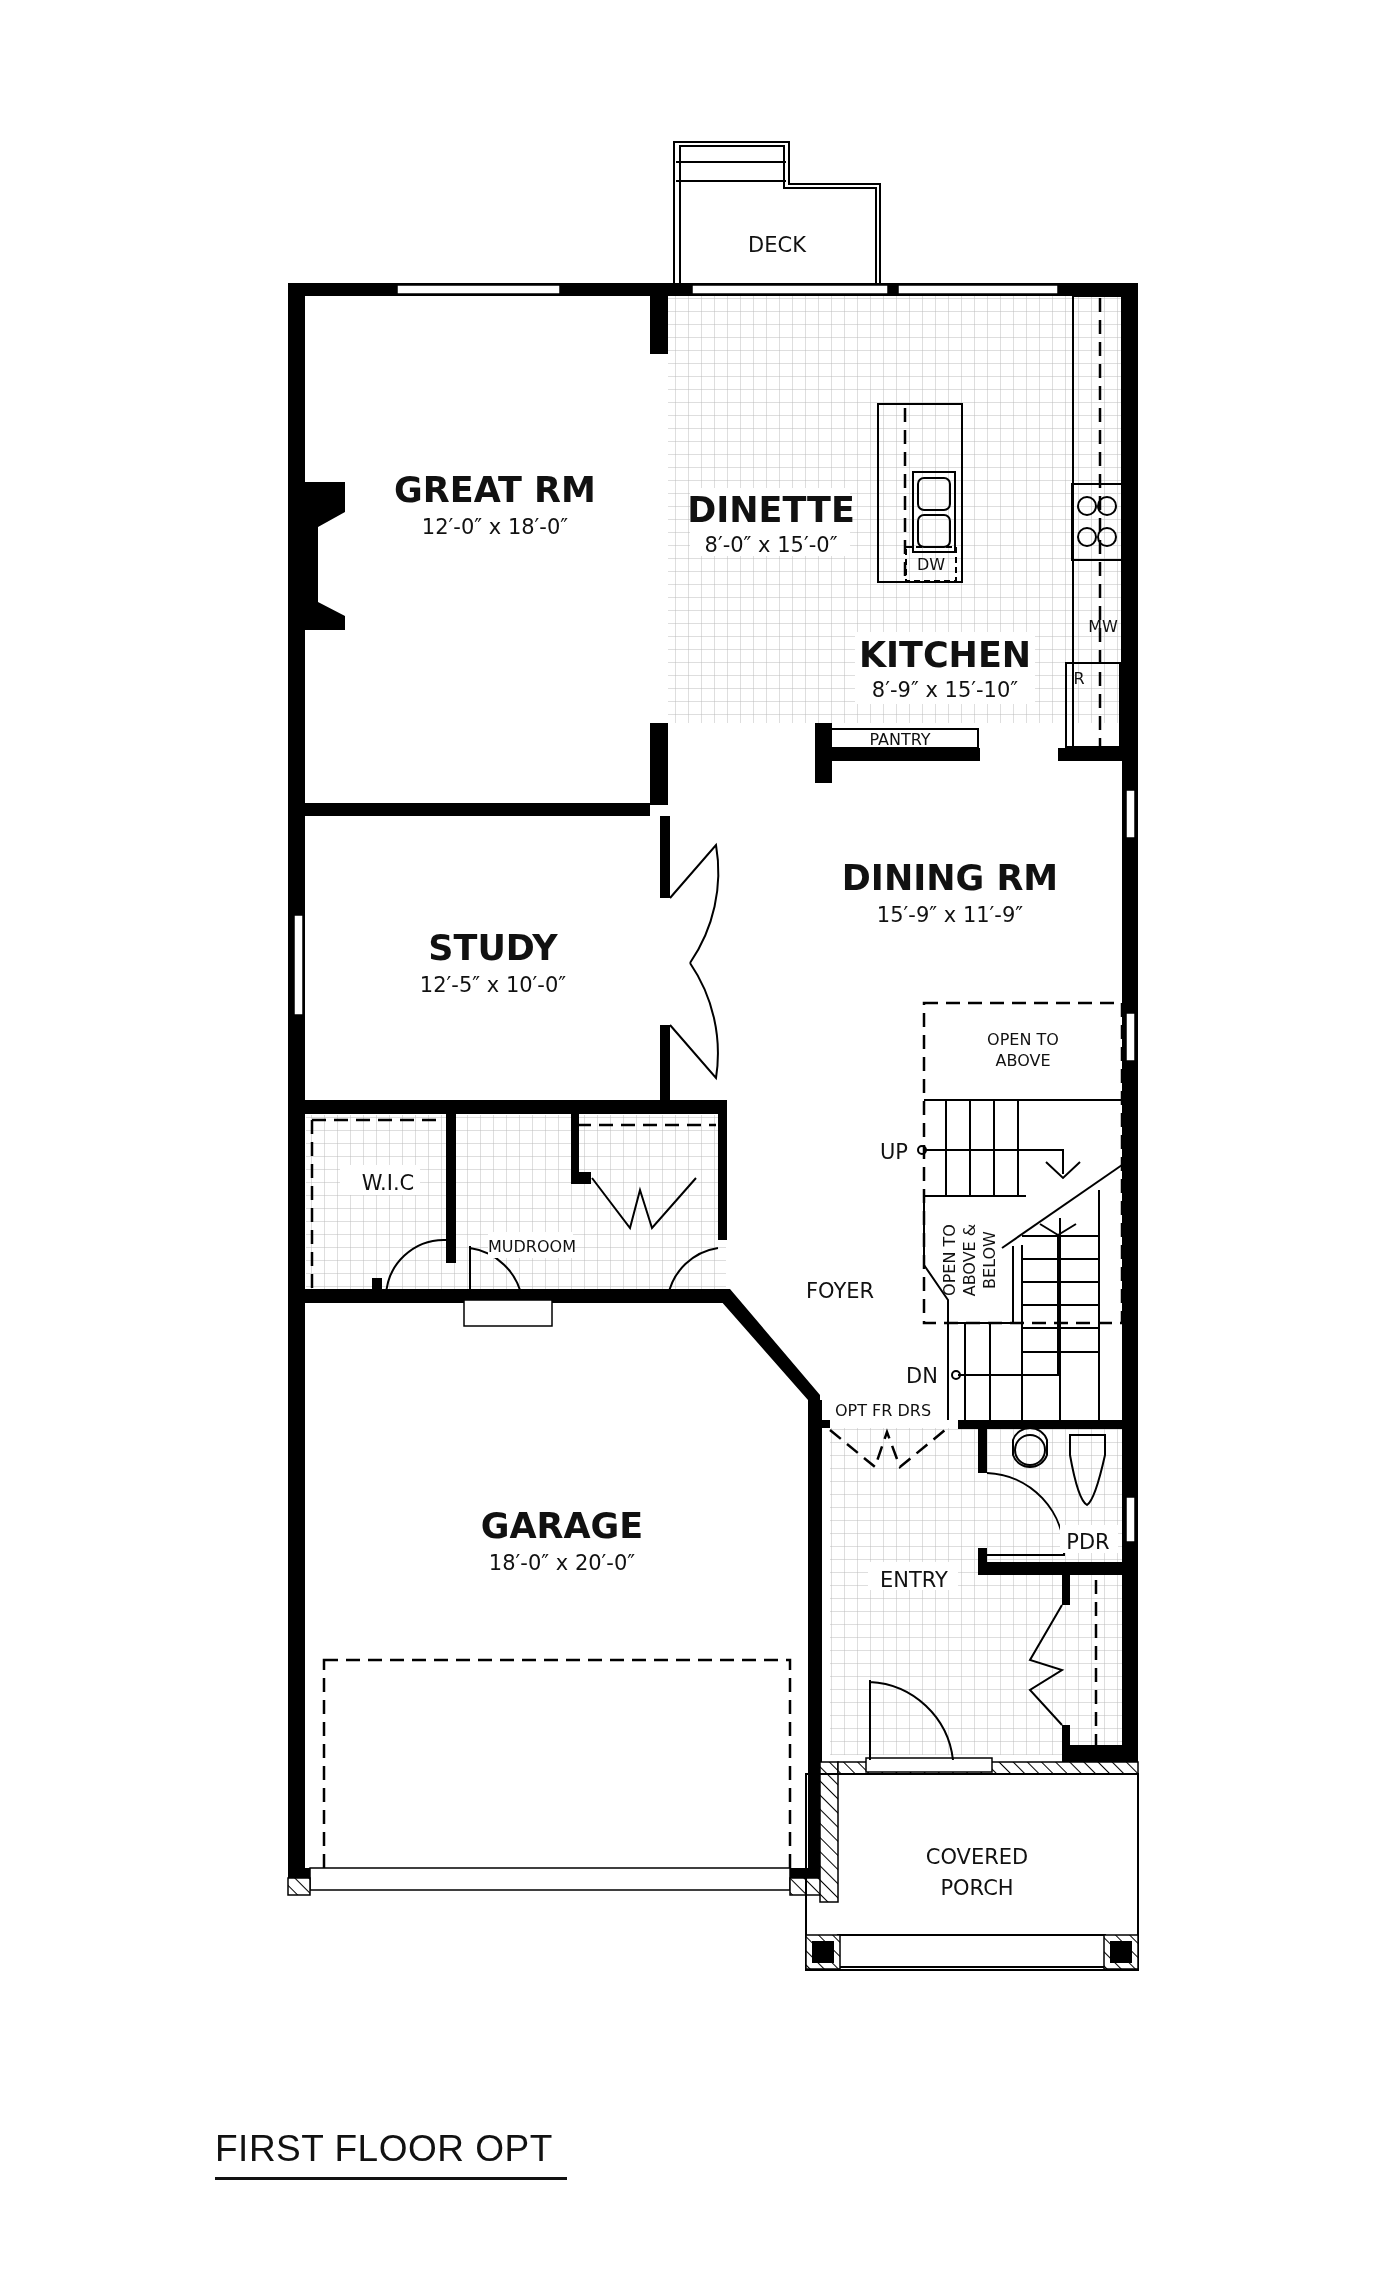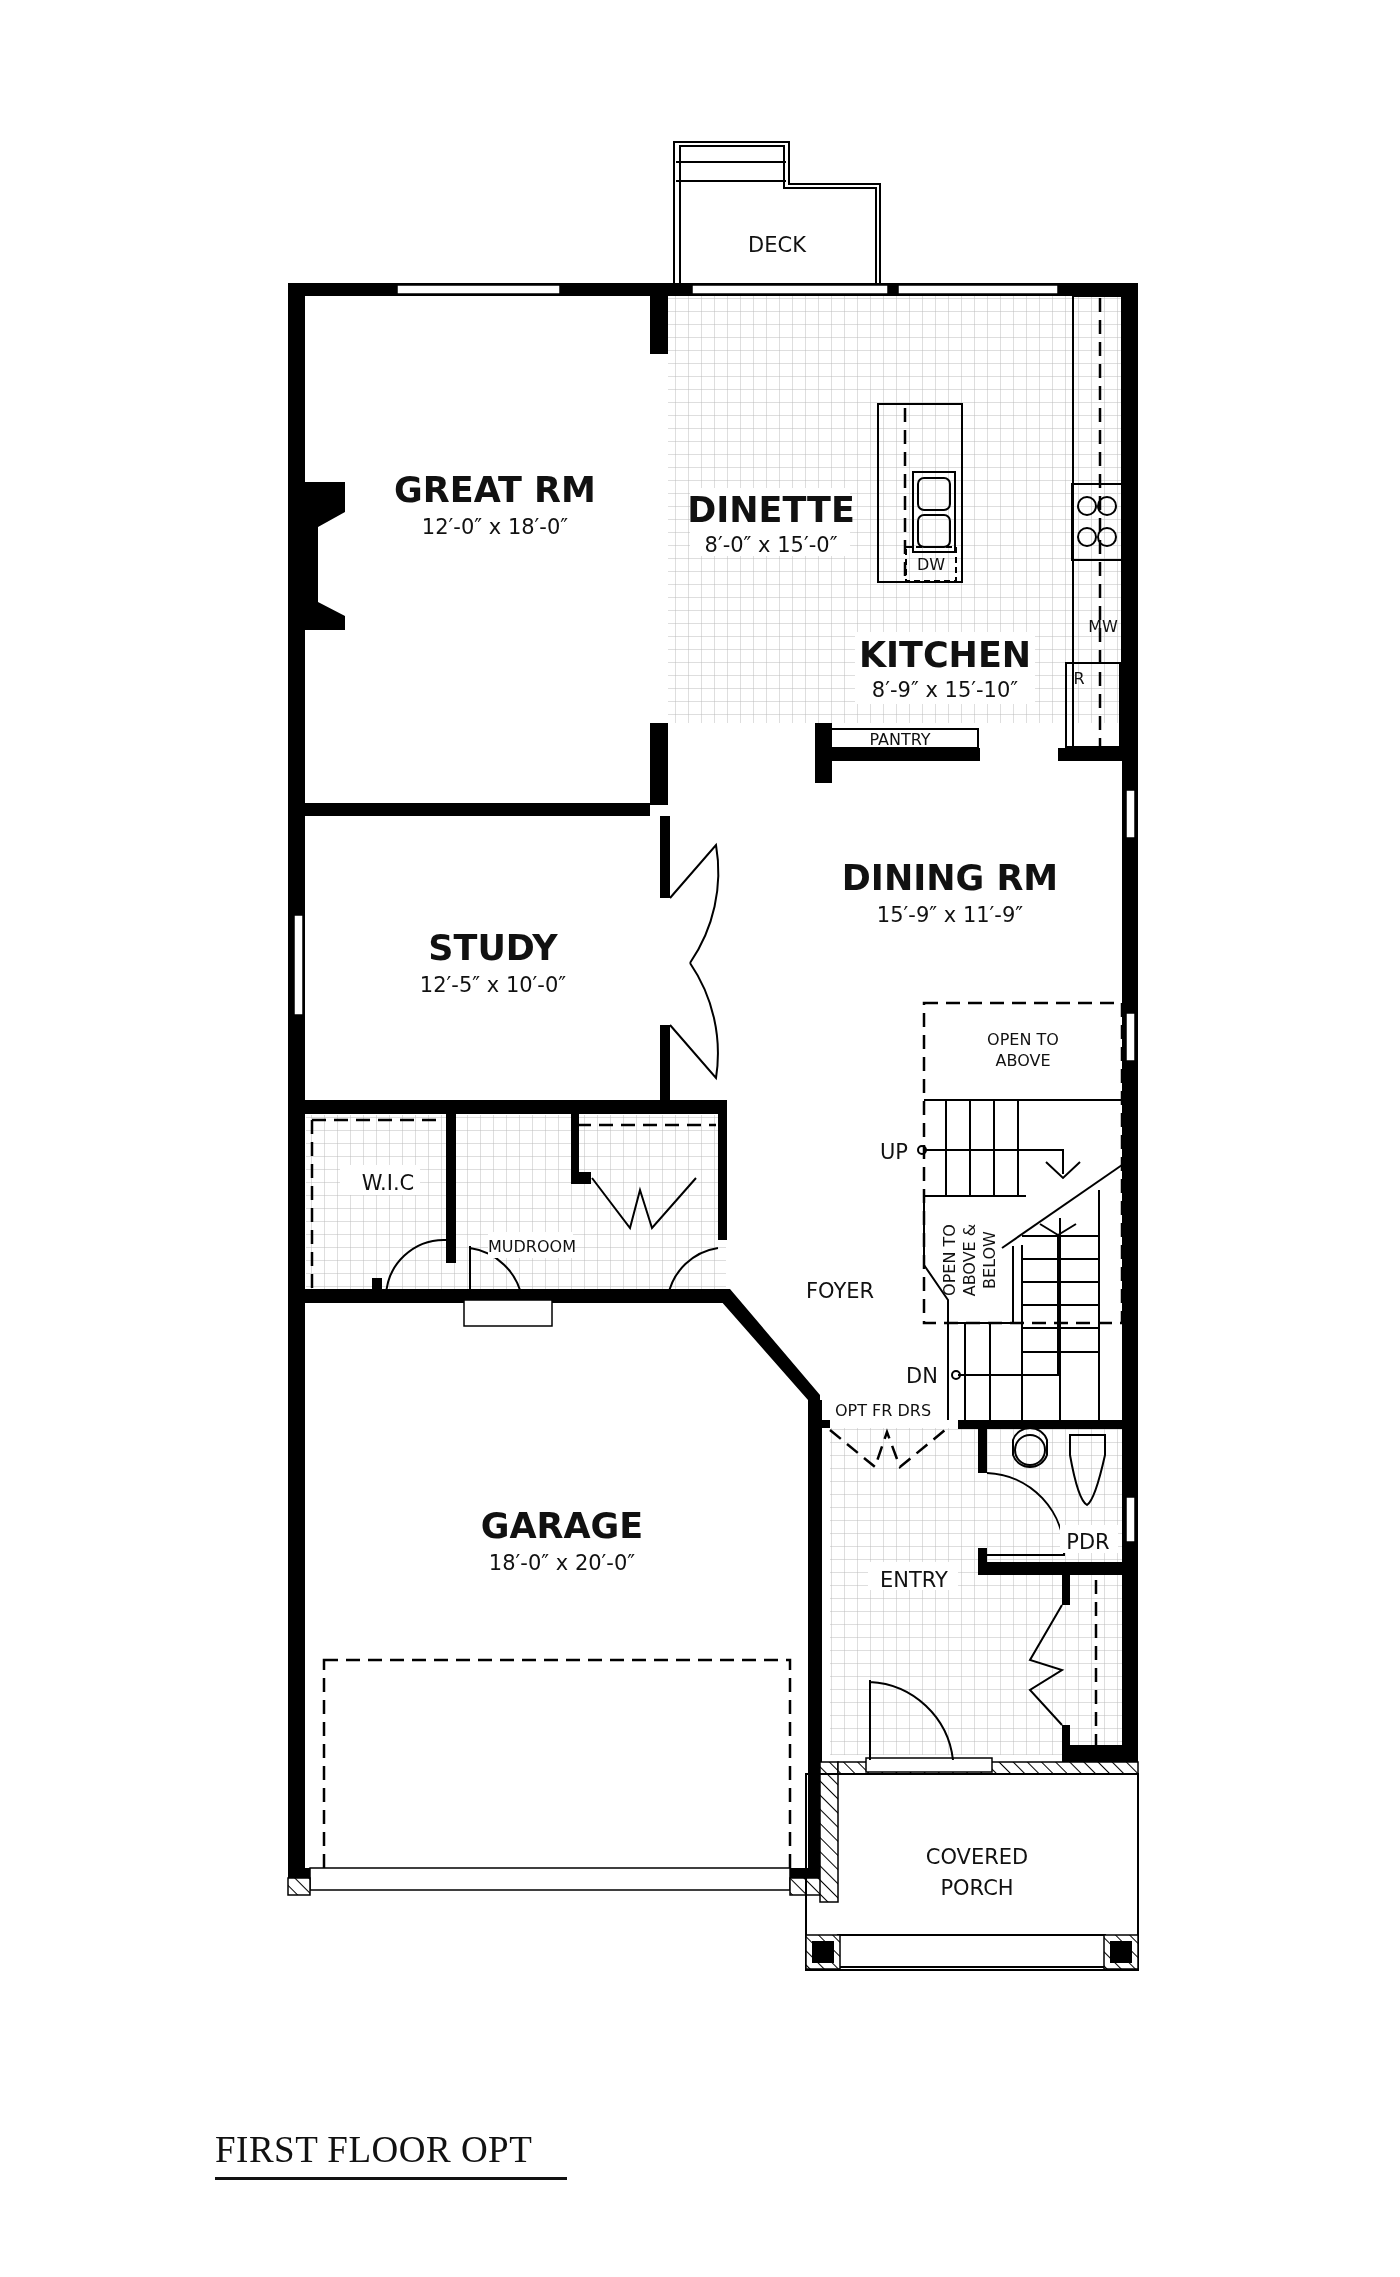--- a/index.html
+++ b/index.html
@@ -6,21 +6,21 @@
   body { width:1400px; height:2277px; position:relative; overflow:hidden; font-family:"DejaVu Sans", sans-serif; }
   #plan { position:absolute; left:0; top:0; }
   .room-name { font-family:"DejaVu Sans", sans-serif; font-size:35px; font-weight:bold; fill:#111; text-anchor:middle; }
   .room-dim { font-family:"DejaVu Sans", sans-serif; font-size:21px; fill:#111; text-anchor:middle; }
   .small { font-family:"DejaVu Sans", sans-serif; font-size:21px; fill:#111; text-anchor:middle; }
   .tiny { font-family:"DejaVu Sans", sans-serif; font-size:16px; fill:#111; text-anchor:middle; }
   .wall { fill:#000; }
   .thin { stroke:#000; stroke-width:2; fill:none; }
   .dash { stroke:#000; stroke-width:2.5; fill:none; stroke-dasharray:14 8; }
   .win { fill:#fff; stroke:#000; stroke-width:1.5; }
-  .title { position:absolute; left:215px; top:2128px; font-family:Liberation Serif, serif; font-size:37px; color:#111; letter-spacing:0.5px; }
+  .title { position:absolute; left:215px; top:2128px; font-family:Liberation Sans, sans-serif; font-size:37px; color:#111; letter-spacing:0.5px; }
   .title-line { position:absolute; left:215px; top:2177px; width:352px; height:3px; background:#111; }
 </style>
 </head>
 <body>
 
 <svg id="plan" width="1400" height="2277" viewBox="0 0 1400 2277" xmlns="http://www.w3.org/2000/svg">
   <defs>
     <pattern id="tile" width="13" height="13" patternUnits="userSpaceOnUse">
       <rect width="13" height="13" fill="#fff"></rect>
       <path d="M13 0 V13 M0 13 H13" stroke="#bdbdbd" stroke-width="1"></path>

